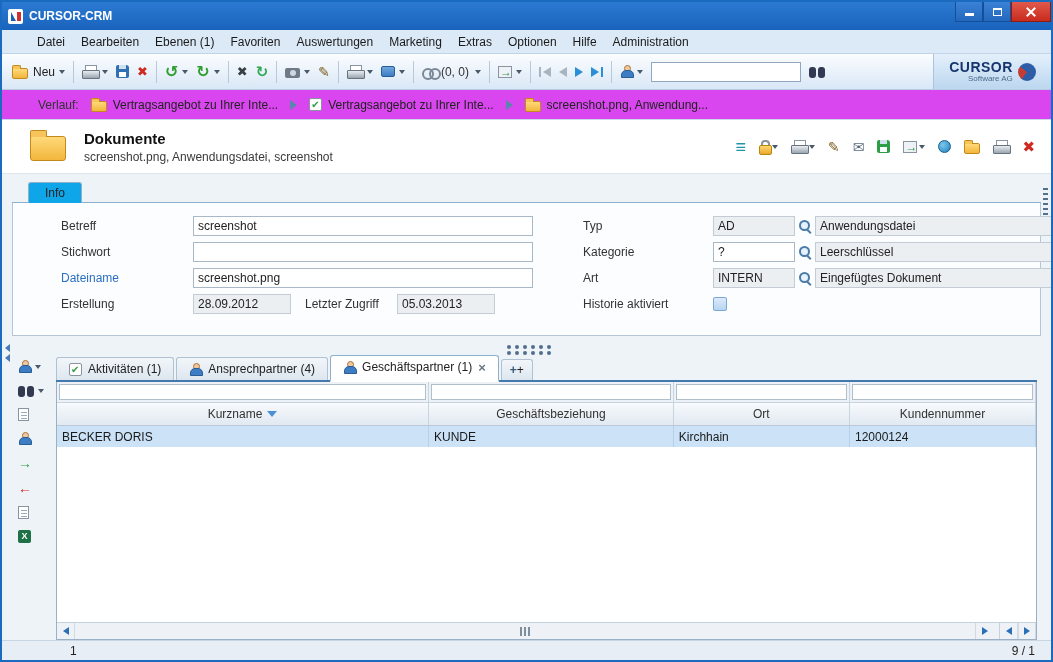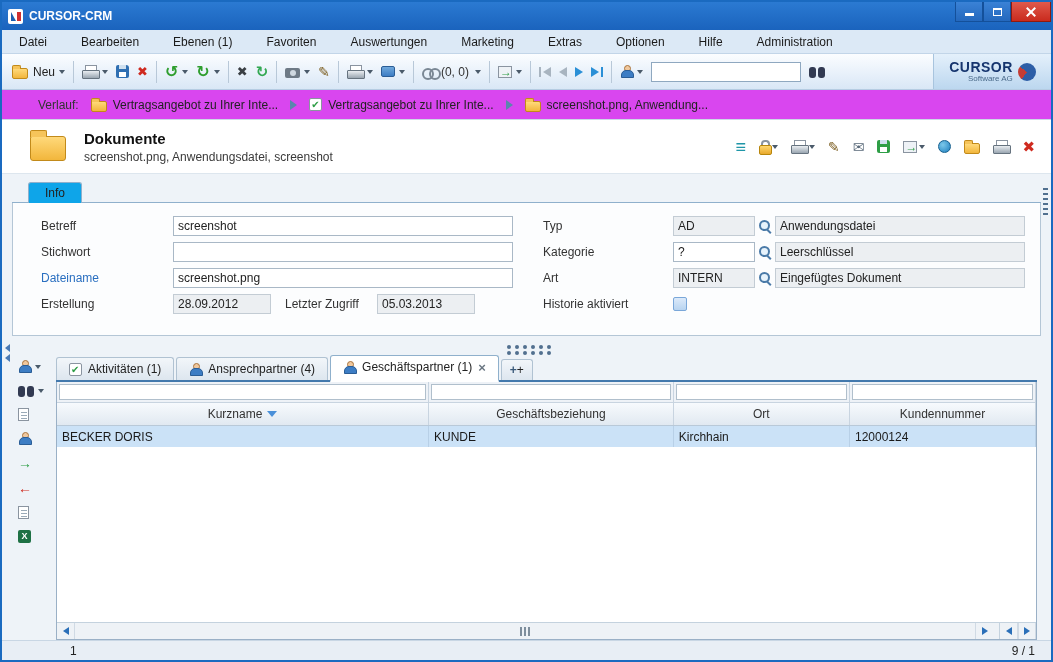--- a/index.html
+++ b/index.html
@@ -16,21 +16,21 @@
   .win-btn { width: 28px; height: 20px; display: flex; align-items: center; justify-content: center; background: linear-gradient(#3a82d6, #2468bd); border: 1px solid #14509a; border-top: none; }
   .win-btn.close { width: 40px; background: linear-gradient(#e05a4c, #c92a1d); border-color: #8f1a10; }
   .glyph-min { width: 9px; height: 3px; background: #fff; margin-top: 6px; }
   .glyph-max { width: 9px; height: 8px; border: 1px solid #fff; border-top: 2px solid #fff; }
   .glyph-close { position: relative; width: 10px; height: 10px; }
   .glyph-close::before, .glyph-close::after { content: ""; position: absolute; left: 4px; top: -1px; width: 2px; height: 12px; background: #fff; }
   .glyph-close::before { transform: rotate(45deg); }
   .glyph-close::after { transform: rotate(-45deg); }
 
   
-  .menubar { height: 24px; background: #dce9f6; border-bottom: 1px solid #c2d5e8; display: flex; align-items: center; padding-left: 10px; gap: 20px; flex: none; }
+  .menubar { height: 24px; background: #dce9f6; border-bottom: 1px solid #c2d5e8; display: flex; align-items: center; padding-left: 28px; gap: 2px; flex: none; }
   .menu-item { padding: 3px 7px; color: #1a1a1a; cursor: default; }
 
   
   .toolbar { height: 36px; background: linear-gradient(#fbfdff, #d9e7f6); border-bottom: 1px solid #b5cce2; display: flex; align-items: center; padding: 0 0 0 6px; flex: none; }
   .tbtn { display: inline-flex; align-items: center; gap: 2px; padding: 3px 4px; border-radius: 2px; }
   .tsep { width: 1px; height: 22px; background: #b8c8d8; margin: 0 4px; flex: none; }
   .drop { width: 0; height: 0; border-left: 3px solid transparent; border-right: 3px solid transparent; border-top: 4px solid #4a5a6a; display: inline-block; margin-left: 2px; }
   .tb-label { margin-left: 3px; color: #222; }
   .coords { color: #333; margin: 0 2px; }
   .search-input { width: 150px; height: 20px; border: 1px solid #8fa8c0; background: #fff; padding: 0 4px; font-family: inherit; font-size: 12px; margin: 0 4px; }
@@ -115,21 +115,21 @@
   .rec-title { font-size: 15px; font-weight: bold; color: #111; margin-bottom: 3px; }
   .rec-sub { font-size: 12px; color: #3a3a3a; }
   .hdr-icons { display: flex; align-items: center; gap: 9px; }
   .hbtn { display: inline-flex; align-items: center; padding: 2px; }
 
   
   .info-wrap { height: 168px; padding: 6px 10px 0 10px; background: #eef3f8; position: relative; flex: none; }
   .tab-row { height: 23px; padding-left: 16px; display: flex; align-items: flex-end; border-bottom: 1px solid #8fb0cc; }
   .tab-info { background: #0ea5e9; border: 1px solid #8fb0cc; border-bottom: none; border-radius: 3px 3px 0 0; padding: 3px 16px; margin-bottom: -1px; position: relative; z-index: 2; color: #222; }
   .info-body { background: #fcfdfe; border: 1px solid #b4c6d6; border-top: none; height: 133px; padding: 12px 16px 0 28px; display: flex; gap: 30px; }
-  .form-col { display: flex; flex-direction: column; gap: 5px; }
+  .form-col { display: flex; flex-direction: column; gap: 5px; margin-left: 20px; }
   .form-row { display: flex; align-items: center; height: 21px; }
   .flabel { width: 132px; color: #333; flex: none; }
   .flabel.link { color: #2a6fc0; }
   .flabel2 { width: 92px; color: #333; flex: none; margin-left: 14px; }
   .rlabel { width: 130px; color: #333; flex: none; }
   input.fld { height: 20px; border: 1px solid #a9b8c6; background: #fff; padding: 0 4px; font-family: inherit; font-size: 12px; color: #222; }
   input.fld.ro { background: #eceff2; border-color: #c3ccd4; }
   .w340 { width: 340px; } .w85 { width: 98px; } .w82 { width: 82px; } .w250 { width: 250px; }
   .mag-btn { margin: 0 3px; }
   .checkbox { width: 14px; height: 14px; border: 1px solid #7aa7d9; background: linear-gradient(#dceafa, #b8d4f0); border-radius: 2px; }

